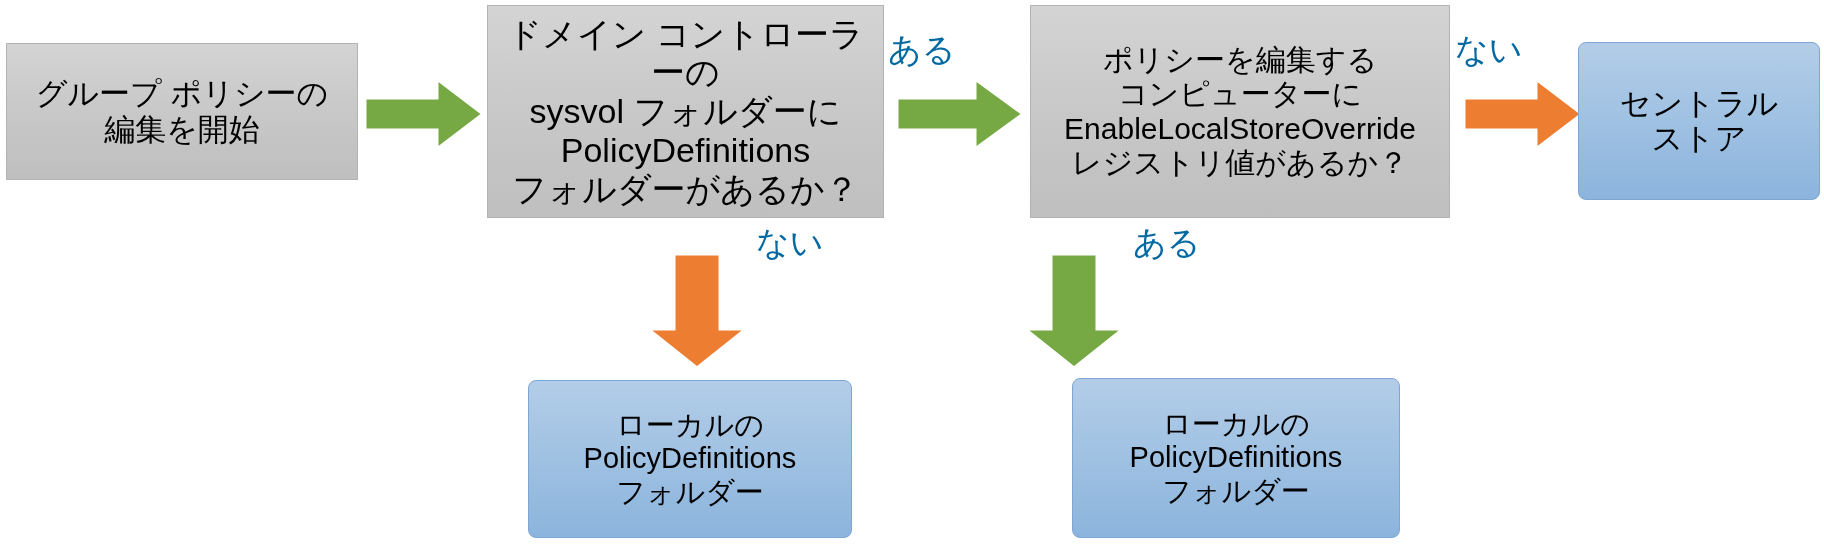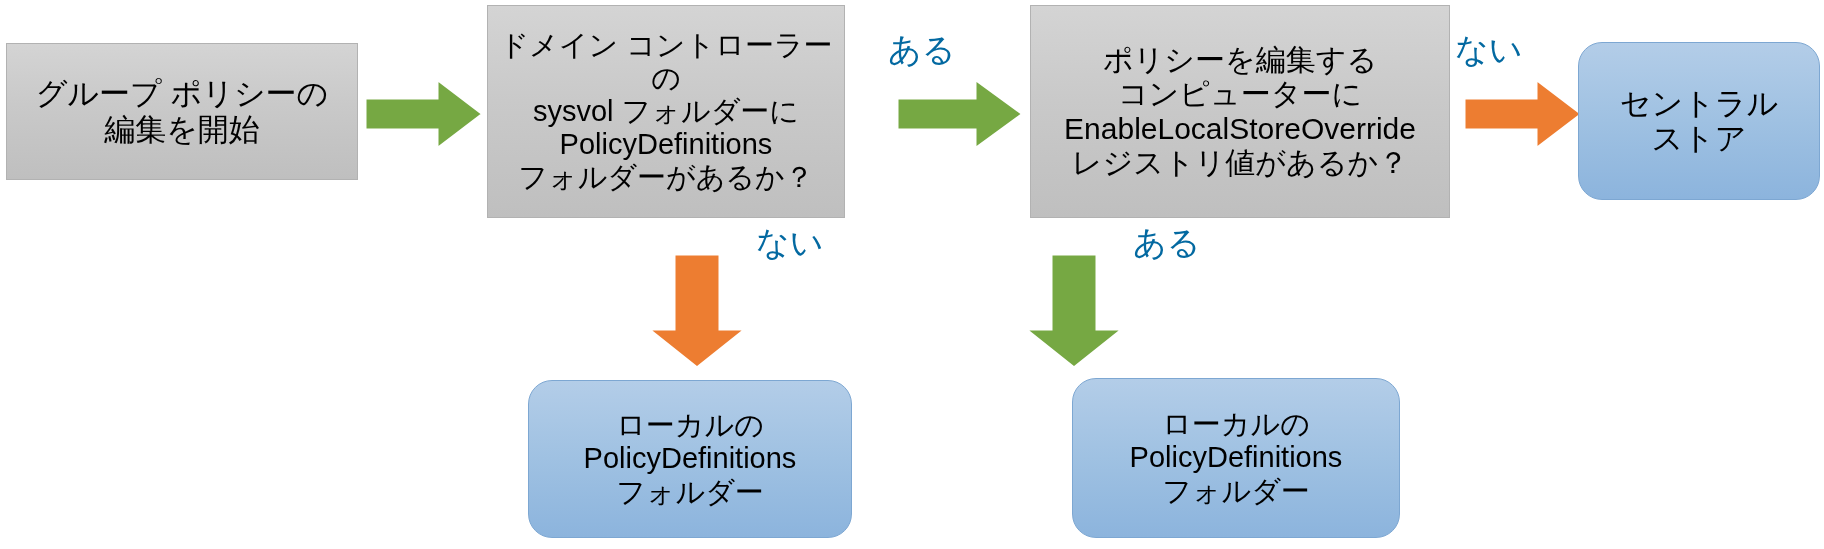--- a/index.html
+++ b/index.html
@@ -30,21 +30,21 @@
   }
   
   .box-gray {
     background: linear-gradient(180deg, #d4d4d4 0%, #c9c9c9 45%, #bfbfbf 100%);
     border: 1px solid #b2b2b2;
   }
   
   .box-blue {
     background: linear-gradient(180deg, #b3cde8 0%, #9fc1e2 50%, #8cb4dd 100%);
     border: 1px solid #7da7d2;
-    border-radius: 24px;
+    border-radius: 8px;
   }
   .arrow {
     position: absolute;
   }
   .arrow svg {
     display: block;
     overflow: visible;
   }
   .edge-label {
     position: absolute;
@@ -60,21 +60,21 @@
 
   <div class="node box-gray" style="left:6px; top:43px; width:352px; height:137px; font-size:31px; padding:8px 10px;">グループ ポリシーの
 編集を開始</div>
 
   <div class="arrow" style="left:363px; top:76px; width:122px; height:76px;">
     <svg width="122" height="76" viewBox="0 0 122 76">
       <polygon points="2,22 74,22 74,3 120,38 74,73 74,54 2,54" fill="#76a843" stroke="#ffffff" stroke-width="3" stroke-linejoin="miter"></polygon>
     </svg>
   </div>
 
-  <div class="node box-gray" style="left:487px; top:5px; width:358px; height:213px; font-size:29px; padding:0 6px;">ドメイン コントローラーの
+  <div class="node box-gray" style="left:487px; top:5px; width:397px; height:213px; font-size:34px; padding:0 6px;">ドメイン コントローラーの
 sysvol フォルダーに
 PolicyDefinitions
 フォルダーがあるか？</div>
 
   <div class="edge-label" style="left:888px; top:33px; font-size:33px;">ある</div>
 
   <div class="arrow" style="left:895px; top:76px; width:130px; height:76px;">
     <svg width="130" height="76" viewBox="0 0 130 76">
       <polygon points="2,22 80,22 80,3 128,38 80,73 80,54 2,54" fill="#76a843" stroke="#ffffff" stroke-width="3" stroke-linejoin="miter"></polygon>
     </svg>

